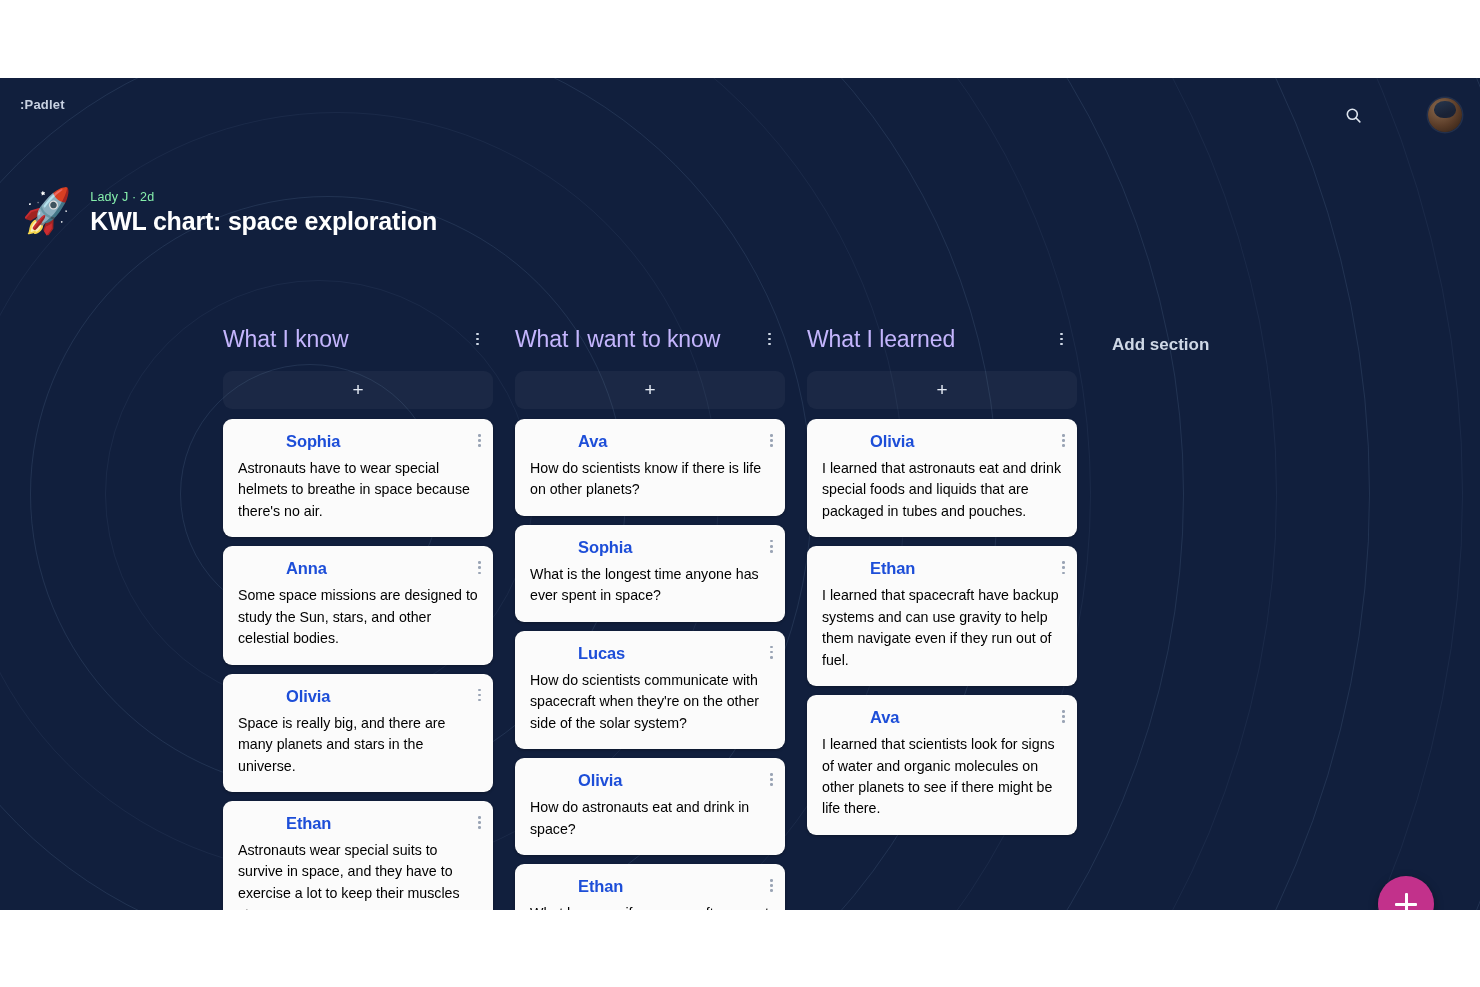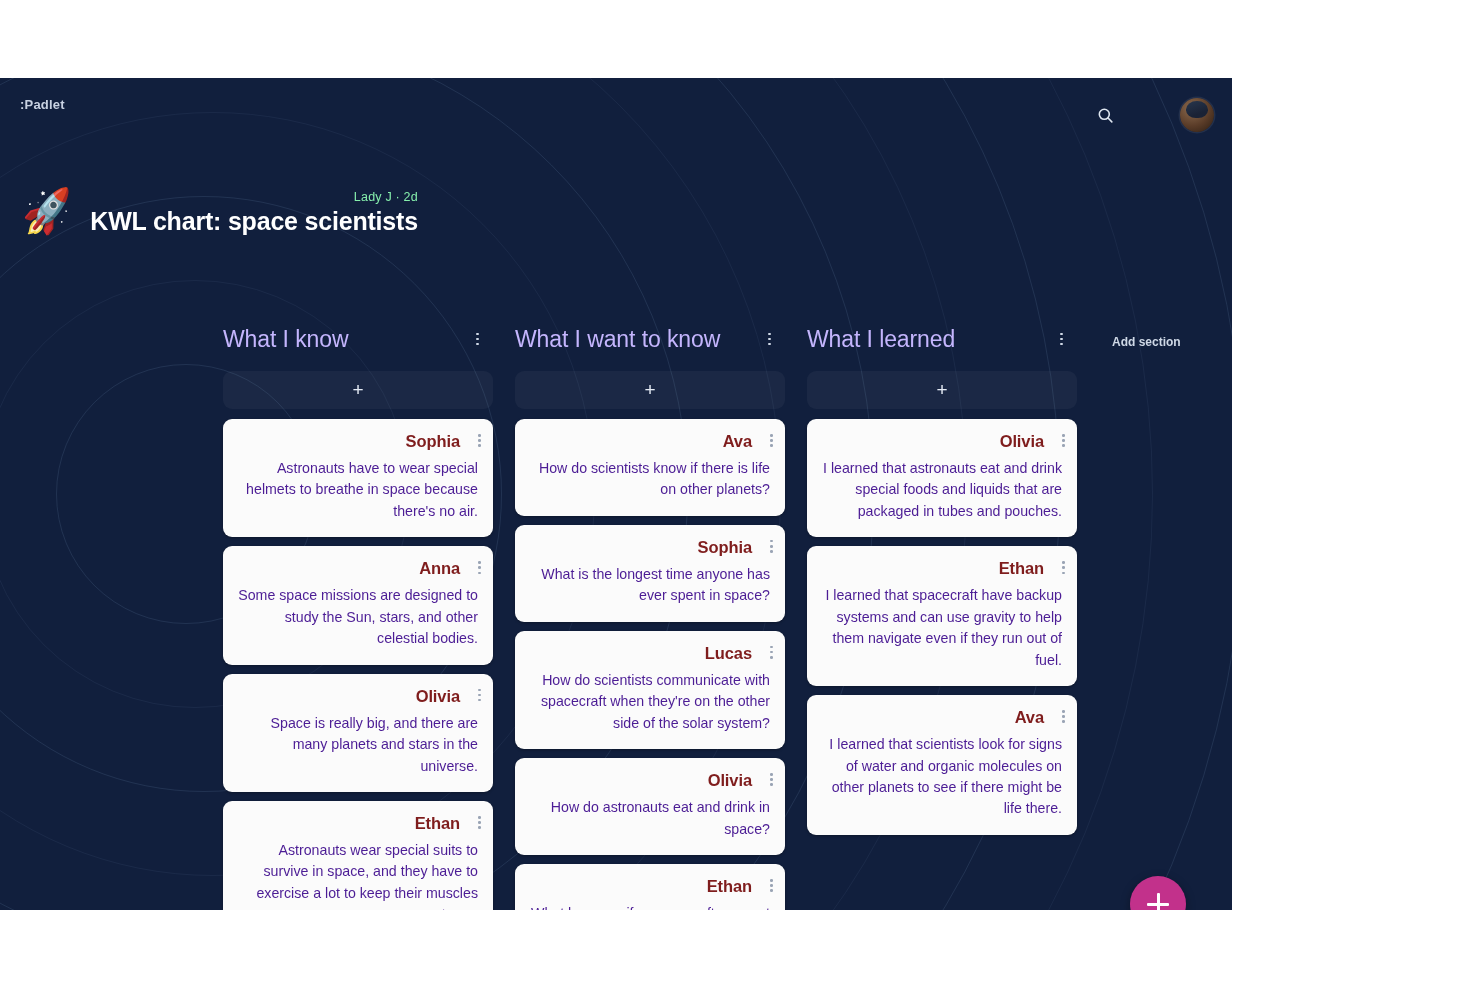--- a/index.html
+++ b/index.html
@@ -11,24 +11,23 @@
     overflow: hidden;
   }
 
   
   .page { position: relative; width: 1480px; height: 987px; background: #fff; }
 
   
   .app {
     position: absolute;
     left: 0; top: 78px;
-    width: 1232px; height: 832px;
+    width: 1480px; height: 832px;
     background: #111f3d;
     overflow: hidden;
-    text-align: right;
   }
 
   
   .rings { position: absolute; inset: -600px -300px -600px -300px; pointer-events: none; }
   .rings span {
     position: absolute;
     left: 50%; top: 50%;
     border: 1.4px solid rgba(150,185,225,0.13);
     border-radius: 50%;
     transform: translate(-50%, -50%);
@@ -93,31 +92,31 @@
   }
 
   .cards { padding: 0 11px; display: flex; flex-direction: column; gap: 9px; }
   .card {
     background: #fbfbfb; border-radius: 9px;
     padding: 13px 15px 15px 15px;
     box-shadow: 0 1px 3px rgba(0,0,0,.3);
     position: relative; cursor: pointer;
   }
   .card-author {
-    font-size: 16.5px; font-weight: 700; color: #7f1d1d;
-    margin-bottom: 7px; padding-right: 18px; letter-spacing: -.1px;
-  }
-  .card-body { font-size: 14.2px; line-height: 1.51; color: #4c1d95; }
+    font-size: 16.5px; font-weight: 700; color: #1d4ed8;
+    margin-bottom: 7px; padding-right: 18px; letter-spacing: -.1px; margin-left: 48px;
+  }
+  .card-body { font-size: 14.2px; line-height: 1.51; color: #000000; }
   .card .kebab { position: absolute; right: 7px; top: 9px; }
 
   .add-section {
     flex: 0 0 auto; padding-top: 9px; padding-left: 20px;
   }
   .add-section-btn {
-    font-size: 12px; font-weight: 700; color: #cfd8e6; cursor: pointer;
+    font-size: 17px; font-weight: 700; color: #cfd8e6; cursor: pointer;
     padding: 6px 4px;
   }
 
   
   .fab {
     position: absolute; right: 46px; bottom: -22px;
     width: 56px; height: 56px; border-radius: 50%;
     background: #c2318b;
     display: flex; align-items: center; justify-content: center;
     box-shadow: 0 3px 10px rgba(0,0,0,.35); cursor: pointer;
@@ -169,21 +168,21 @@
             <line x1="15.2" y1="15.2" x2="20" y2="20"></line>
         </svg>
       </div>
       <div class="avatar"></div>
     </div>
 
     <div class="titlewrap clip">
       <div class="rocket">🚀</div>
       <div>
         <div class="byline">Lady J · 2d</div>
-        <div class="board-title">KWL chart: space scientists</div>
+        <div class="board-title">KWL chart: space exploration</div>
       </div>
     </div>
 
     <div class="board clip" id="board">
         <div class="section">
           <div class="section-head">
             <div class="section-title">What I know</div>
             <div class="kebab">
               <i></i>
               <i></i>

